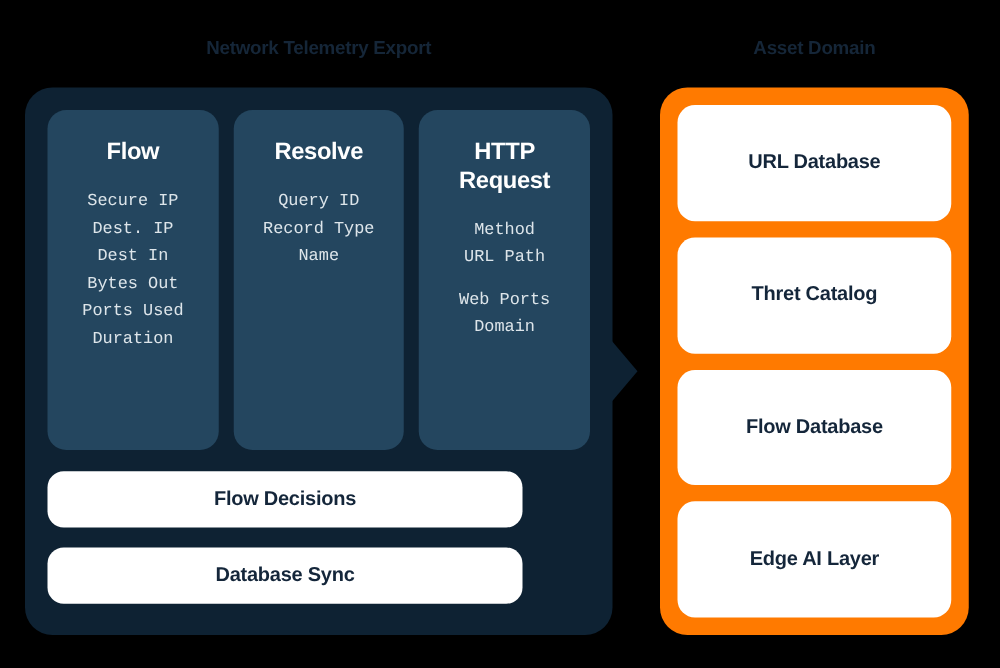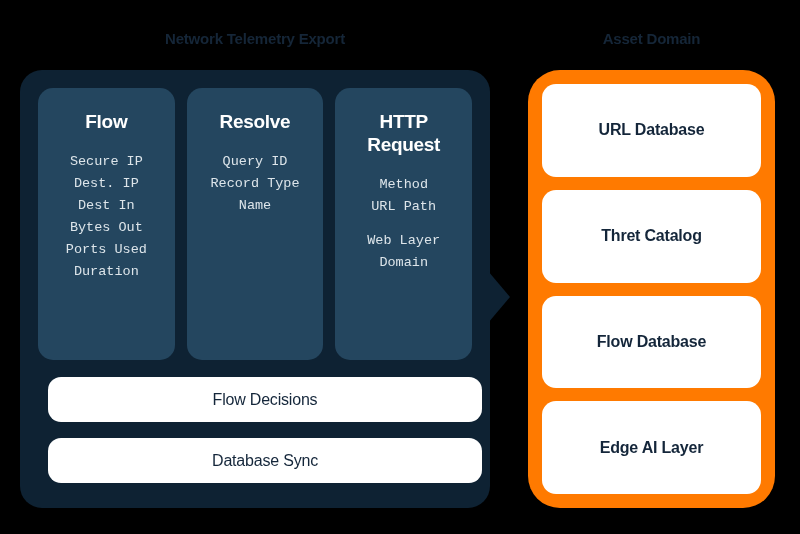--- a/index.html
+++ b/index.html
@@ -88,45 +88,45 @@
     color: #DDE5EA;
     font-size: 13.5px;
     line-height: 22px;
     white-space: nowrap;
   }
   .slate-card-list li.spaced { margin-top: 12px; }
 
   
   .white-bar {
     position: absolute;
-    left: 48px;
-    width: 434px;
+    left: 38px;
+    width: 380px;
     height: 45px;
     background: #FFFFFF;
     border-radius: 13px;
     display: flex;
     align-items: center;
     justify-content: center;
     color: #14263A;
     font-size: 16px;
-    font-weight: normal;
+    font-weight: bold;
     letter-spacing: -0.2px;
   }
   #bar-flow-decisions { top: 377px; }
   #bar-database-sync  { top: 438px; }
 
   
   #orange-panel {
     position: absolute;
     left: 528px;
     top: 70px;
     width: 247px;
     height: 438px;
     background: #FF7A00;
-    border-radius: 32px;
+    border-radius: 22px;
     padding: 14px;
     display: flex;
     flex-direction: column;
     gap: 13px;
   }
   .orange-card {
     flex: 1 1 0;
     background: #FFFFFF;
     border-radius: 14px;
     display: flex;
@@ -180,21 +180,21 @@
     </div>
 
     <div class="slate-card">
       <div class="slate-card-title">
         <div>HTTP</div>
         <div>Request</div>
       </div>
       <ul class="slate-card-list">
         <li>Method</li>
         <li>URL Path</li>
-        <li class="spaced">Web Layer</li>
+        <li class="spaced">Web Ports</li>
         <li>Domain</li>
       </ul>
     </div>
 
   </div>
 
   <div id="bar-flow-decisions" class="white-bar">Flow Decisions</div>
 
   <div id="bar-database-sync" class="white-bar">Database Sync</div>
 

